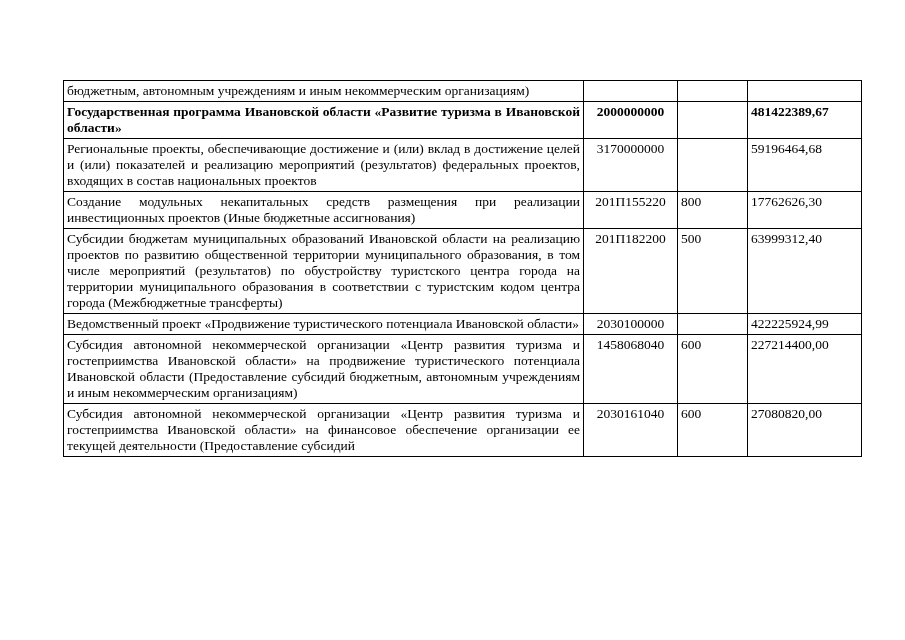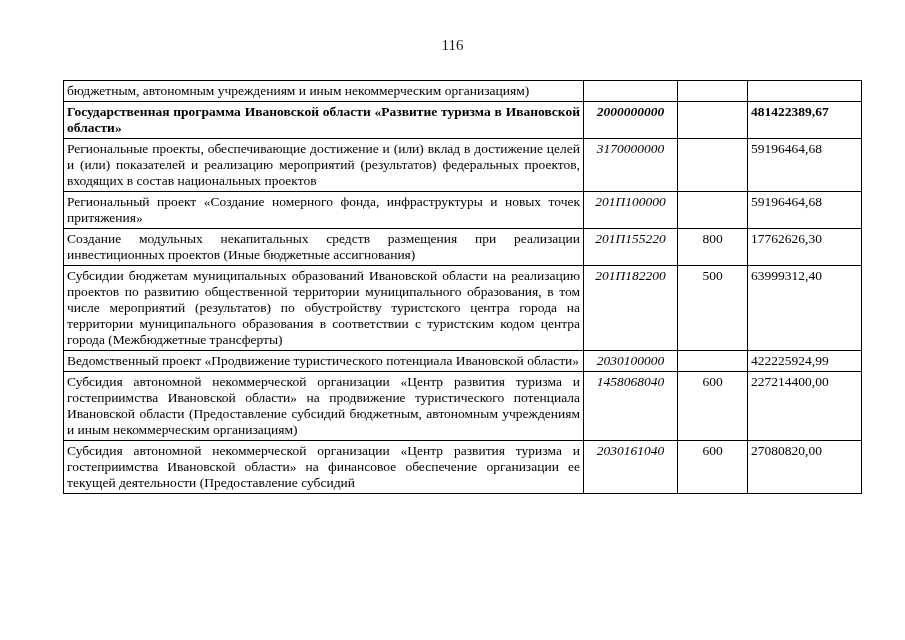--- a/index.html
+++ b/index.html
@@ -46,38 +46,36 @@
   td.cell-desc {
     text-align: justify;
     text-justify: inter-word;
     padding-left: 5px;
     padding-right: 5px;
   }
   td.cell-code {
     text-align: center;
     padding-left: 2px;
     padding-right: 2px;
-    font-style: italic;
   }
   td.cell-group {
-    text-align: center;
+    text-align: left;
   }
   td.cell-amount {
     text-align: left;
     padding-right: 13px;
   }
   tr.bold-row td {
     font-weight: bold;
   }
 </style>
 </head>
 <body>
 
 <div class="page">
-  <div class="page-number">116</div>
 
   <table class="budget-table">
     <colgroup>
       <col style="width:520px">
       <col style="width:94px">
       <col style="width:70px">
       <col style="width:114px">
     </colgroup>
     <tbody>
         <tr>
@@ -88,26 +86,20 @@
   </tr>
         <tr class="bold-row">
     <td class="cell-desc">Государственная программа Ивановской области «Развитие туризма в Ивановской области»</td>
     <td class="cell-code">2000000000</td>
     <td class="cell-group"></td>
     <td class="cell-amount">481422389,67</td>
   </tr>
         <tr>
     <td class="cell-desc">Региональные проекты, обеспечивающие достижение и (или) вклад в достижение целей и (или) показателей и реализацию мероприятий (результатов) федеральных проектов, входящих в состав национальных проектов</td>
     <td class="cell-code">3170000000</td>
-    <td class="cell-group"></td>
-    <td class="cell-amount">59196464,68</td>
-  </tr>
-        <tr>
-    <td class="cell-desc">Региональный проект «Создание номерного фонда, инфраструктуры и новых точек притяжения»</td>
-    <td class="cell-code">201П100000</td>
     <td class="cell-group"></td>
     <td class="cell-amount">59196464,68</td>
   </tr>
         <tr>
     <td class="cell-desc">Создание модульных некапитальных средств размещения при реализации инвестиционных проектов (Иные бюджетные ассигнования)</td>
     <td class="cell-code">201П155220</td>
     <td class="cell-group">800</td>
     <td class="cell-amount">17762626,30</td>
   </tr>
         <tr>

